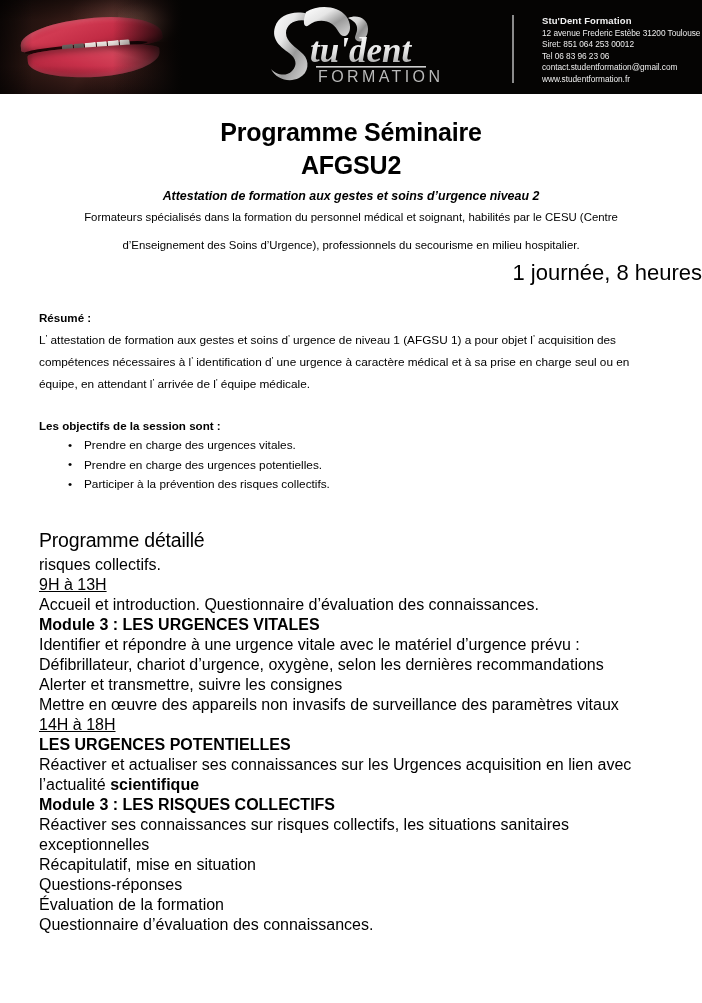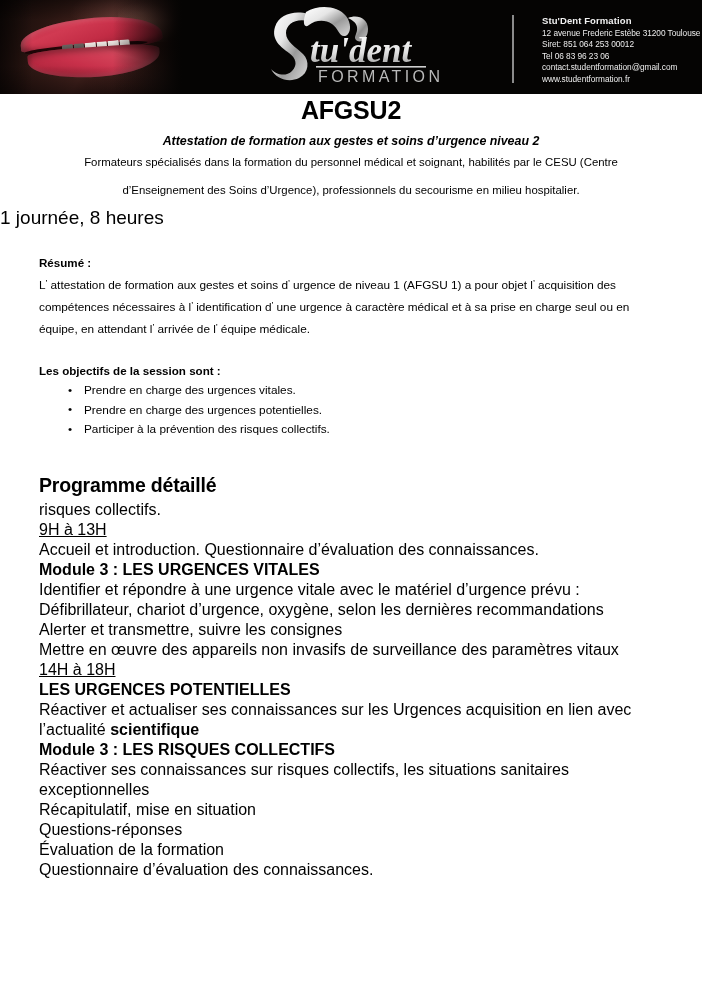--- a/index.html
+++ b/index.html
@@ -193,22 +193,22 @@
     line-height: 17px;
     margin: 5px 56px 0 56px;
   }
   .title-formateurs-2 {
     text-align: center;
     font-size: 11.4px;
     line-height: 17px;
     margin: 11px 56px 0 56px;
   }
   .title-duration {
-    text-align: left;
-    font-size: 19px;
+    text-align: right;
+    font-size: 22px;
     line-height: 26px;
     margin: 6px 0 0 0;
     font-weight: normal;
   }
 
   .body-wrap {
     margin: 0 39px 0 39px;
   }
 
   .sec-label {
@@ -248,21 +248,21 @@
   ul.obj-list li::before {
     content: "\2022";
     position: absolute;
     left: 29px;
     top: -0.5px;
     font-size: 11.8px;
   }
 
   .h-prog {
     font-size: 19.5px;
-    font-weight: bold;
+    font-weight: normal;
     line-height: 26px;
     margin: 32px 0 2px 0;
     letter-spacing: -0.2px;
   }
 
   .line {
     font-size: 16px;
     line-height: 20px;
     margin: 0;
   }
@@ -329,20 +329,21 @@
     <div class="contact-line">12 avenue Frederic Estèbe 31200 Toulouse</div>
     <div class="contact-line">Siret: 851 064 253 00012</div>
     <div class="contact-line">Tel 06 83 96 23 06</div>
     <div class="contact-line">contact.studentformation@gmail.com</div>
     <div class="contact-line">www.studentformation.fr</div>
   </div>
 </div>
 
 <div class="doc">
 
+  <h1 class="title-main">Programme Séminaire</h1>
   <h1 class="title-sub-code">AFGSU2</h1>
   <div class="title-attest">Attestation de formation aux gestes et soins d’urgence niveau 2</div>
   <div class="title-formateurs">Formateurs spécialisés dans la formation du personnel médical et soignant, habilités par le CESU (Centre</div>
   <div class="title-formateurs-2">d’Enseignement des Soins d’Urgence), professionnels du secourisme en milieu hospitalier.</div>
   <div class="title-duration">1 journée, 8 heures</div>
 
   <div class="body-wrap">
 
     <div class="sec-label">Résumé :</div>
     <p class="para"><span>L</span><span class="apos">’</span><span>attestation de formation aux gestes et soins d</span><span class="apos">’</span><span>urgence de niveau 1 (AFGSU 1) a pour objet l</span><span class="apos">’</span><span>acquisition des compétences nécessaires à l</span><span class="apos">’</span><span>identification d</span><span class="apos">’</span><span>une urgence à caractère médical et à sa prise en charge seul ou en équipe, en attendant l</span><span class="apos">’</span><span>arrivée de l</span><span class="apos">’</span><span>équipe médicale.</span></p>

